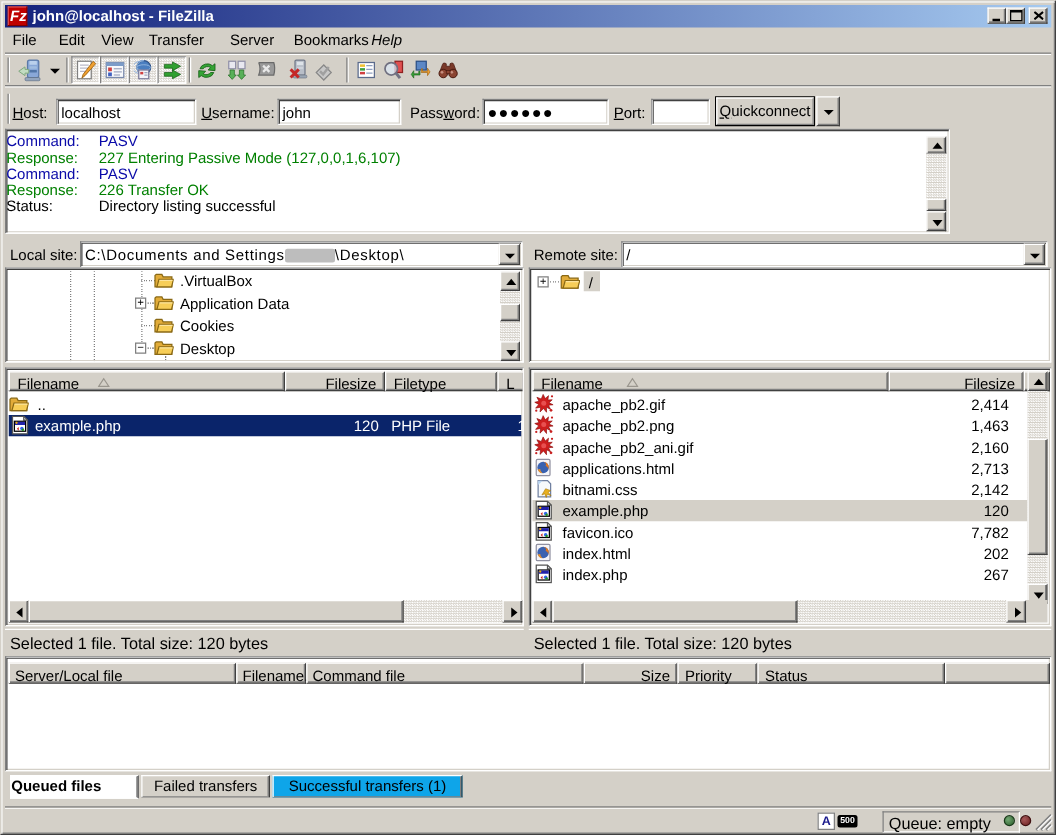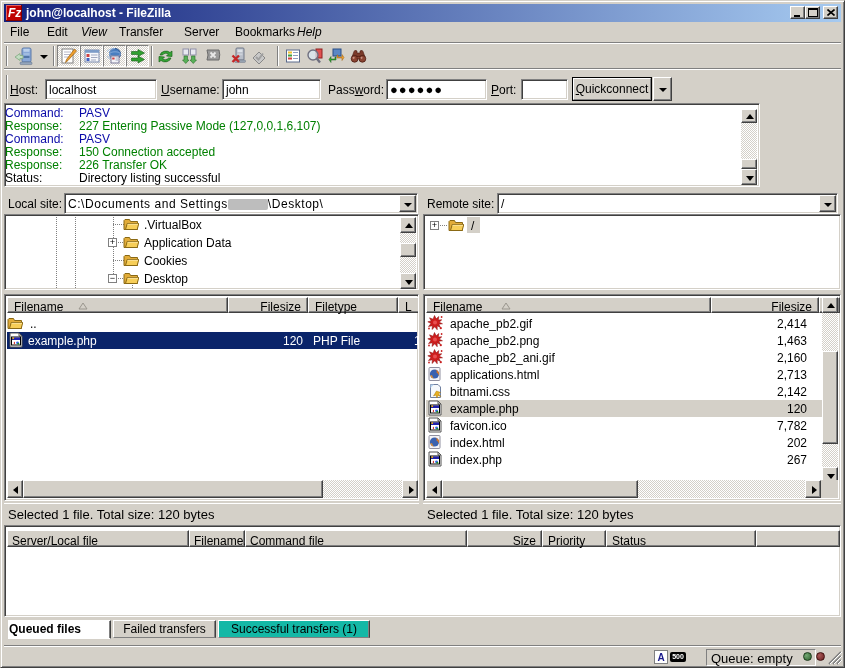--- a/index.html
+++ b/index.html
@@ -91,21 +91,21 @@
   <div class="abs raised" style="left:819px;top:2px;width:15px;height:13px;">
       <svg class="abs" style="left:3px;top:2px;" width="8" height="7" viewBox="0 0 8 7">
         <path d="M0.5 0.5 L7.5 6.5 M7.5 0.5 L0.5 6.5" stroke="#000" stroke-width="1.6"></path>
       </svg>
     </div>
 </div>
 
 <div class="abs" style="left:4px;top:22px;width:837px;height:20px;">
   <span class="abs" style="left:6px;top:3px;">File</span>
   <span class="abs" style="left:43px;top:3px;">Edit</span>
-  <span class="abs" style="left:77px;top:3px;font-style:italic;">View</span>
+  <span class="abs" style="left:77px;top:3px;">View</span>
   <span class="abs" style="left:115px;top:3px;">Transfer</span>
   <span class="abs" style="left:180px;top:3px;">Server</span>
   <span class="abs" style="left:231px;top:3px;">Bookmarks</span>
   <span class="abs" style="left:293px;top:3px;font-style:italic;">Help</span>
 </div>
 
 <div class="abs" style="left:4px;top:42px;width:837px;height:26px;border-top:1px solid #808080;box-shadow:inset 0 1px 0 #fff;" id="toolbar">
   <div class="abs vsep" style="left:2px;top:3px;height:20px;"></div>
 
   <svg class="abs" style="left:9px;top:3px;" width="20" height="20" viewBox="0 0 20 20">
@@ -243,21 +243,20 @@
   <div class="abs raised" style="left:649px;top:8px;width:19px;height:24px;">
       <div class="tri-down abs" style="left:5px;top:10px;"></div>
     </div>
 </div>
 
 <div class="abs sunken" style="left:4px;top:103px;width:756px;height:84px;background:#fff;" id="log">
   <div class="abs" style="left:0px;top:3px;right:18px;line-height:13px;">
     <div><span style="color:#0A0AA8;display:inline-block;width:74px;">Command:</span><span style="color:#0A0AA8;">PASV</span></div>
     <div><span style="color:#008000;display:inline-block;width:74px;">Response:</span><span style="color:#008000;">227 Entering Passive Mode (127,0,0,1,6,107)</span></div>
     <div><span style="color:#0A0AA8;display:inline-block;width:74px;">Command:</span><span style="color:#0A0AA8;">PASV</span></div>
-    <div><span style="color:#008000;display:inline-block;width:74px;">Response:</span><span style="color:#008000;">150 Connection accepted</span></div>
     <div><span style="color:#008000;display:inline-block;width:74px;">Response:</span><span style="color:#008000;">226 Transfer OK</span></div>
     <div><span style="display:inline-block;width:74px;">Status:</span><span>Directory listing successful</span></div>
   </div>
   <div class="abs" style="right:2px;top:2px;width:16px;height:80px;" id="logsb">
     <div class="abs raised" style="left:0;top:3px;width:16px;height:14px;">
         <div class="abs tri-up-sb" style="left:4px;top:4px;"></div>
       </div>
     <div class="abs dither" style="left:0;top:17px;width:16px;height:46px;"></div>
     <div class="abs raised" style="left:0;top:53px;width:16px;height:10px;"></div>
     <div class="abs raised" style="left:0;top:63px;width:16px;height:16px;">
@@ -521,21 +520,21 @@
       </div>
     <div class="hdrbtn" style="left:749px;width:84px;height:17px;">
         <span></span>
       </div>
   </div>
 </div>
 
 <div class="abs" style="left:4px;top:619px;width:837px;height:20px;" id="tabs">
   <div class="abs" style="left:4px;top:1px;width:103px;height:19px;background:#fff;border:1px solid;border-color:#fff #404040 #fff #fff;box-shadow:inset -1px 0 0 #808080;font-weight:bold;text-align:left;line-height:17px;">Queued files</div>
   <div class="abs" style="left:109px;top:1px;width:103px;height:18px;background:#D4D0C8;border:1px solid;border-color:#fff #404040 #808080 #fff;box-shadow:inset -1px 0 0 #808080;text-align:center;line-height:16px;">Failed transfers</div>
-  <div class="abs" style="left:214px;top:1px;width:152px;height:18px;background:#14b8a6;border:1px solid;border-color:#fff #404040 #808080 #fff;box-shadow:inset -1px 0 0 #808080;text-align:center;line-height:16px;">Successful transfers (1)</div>
+  <div class="abs" style="left:214px;top:1px;width:152px;height:18px;background:#0ea5e9;border:1px solid;border-color:#fff #404040 #808080 #fff;box-shadow:inset -1px 0 0 #808080;text-align:center;line-height:16px;">Successful transfers (1)</div>
 </div>
 
 <div class="abs" style="left:4px;top:645px;width:837px;height:21px;border-top:1px solid #808080;box-shadow:inset 0 1px 0 #fff;" id="statusbar">
   <div class="abs" style="left:650px;top:4px;width:14px;height:14px;background:#fff;border:1px solid #808080;font-size:10px;font-weight:bold;text-align:center;line-height:13px;color:#1a1a8c;">A</div>
   <div class="abs" style="left:666px;top:6px;width:16px;height:10px;background:#000;border-radius:2px;color:#fff;font-size:7px;text-align:center;line-height:10px;font-weight:bold;">500</div>
   <div class="abs sunken1" style="left:686px;top:3px;width:110px;height:17px;">
       <span class="abs" style="left:4px;top:1px;font-size:13px;">Queue: empty</span>
     </div>
   <div class="abs" style="left:799px;top:6px;width:9px;height:9px;border-radius:50%;background:radial-gradient(circle at 35% 35%,#74A874,#2A5E2A);border:1px solid #1A3A1A;"></div>
   <div class="abs" style="left:812px;top:6px;width:9px;height:9px;border-radius:50%;background:radial-gradient(circle at 35% 35%,#A85858,#6A2020);border:1px solid #401010;"></div>

